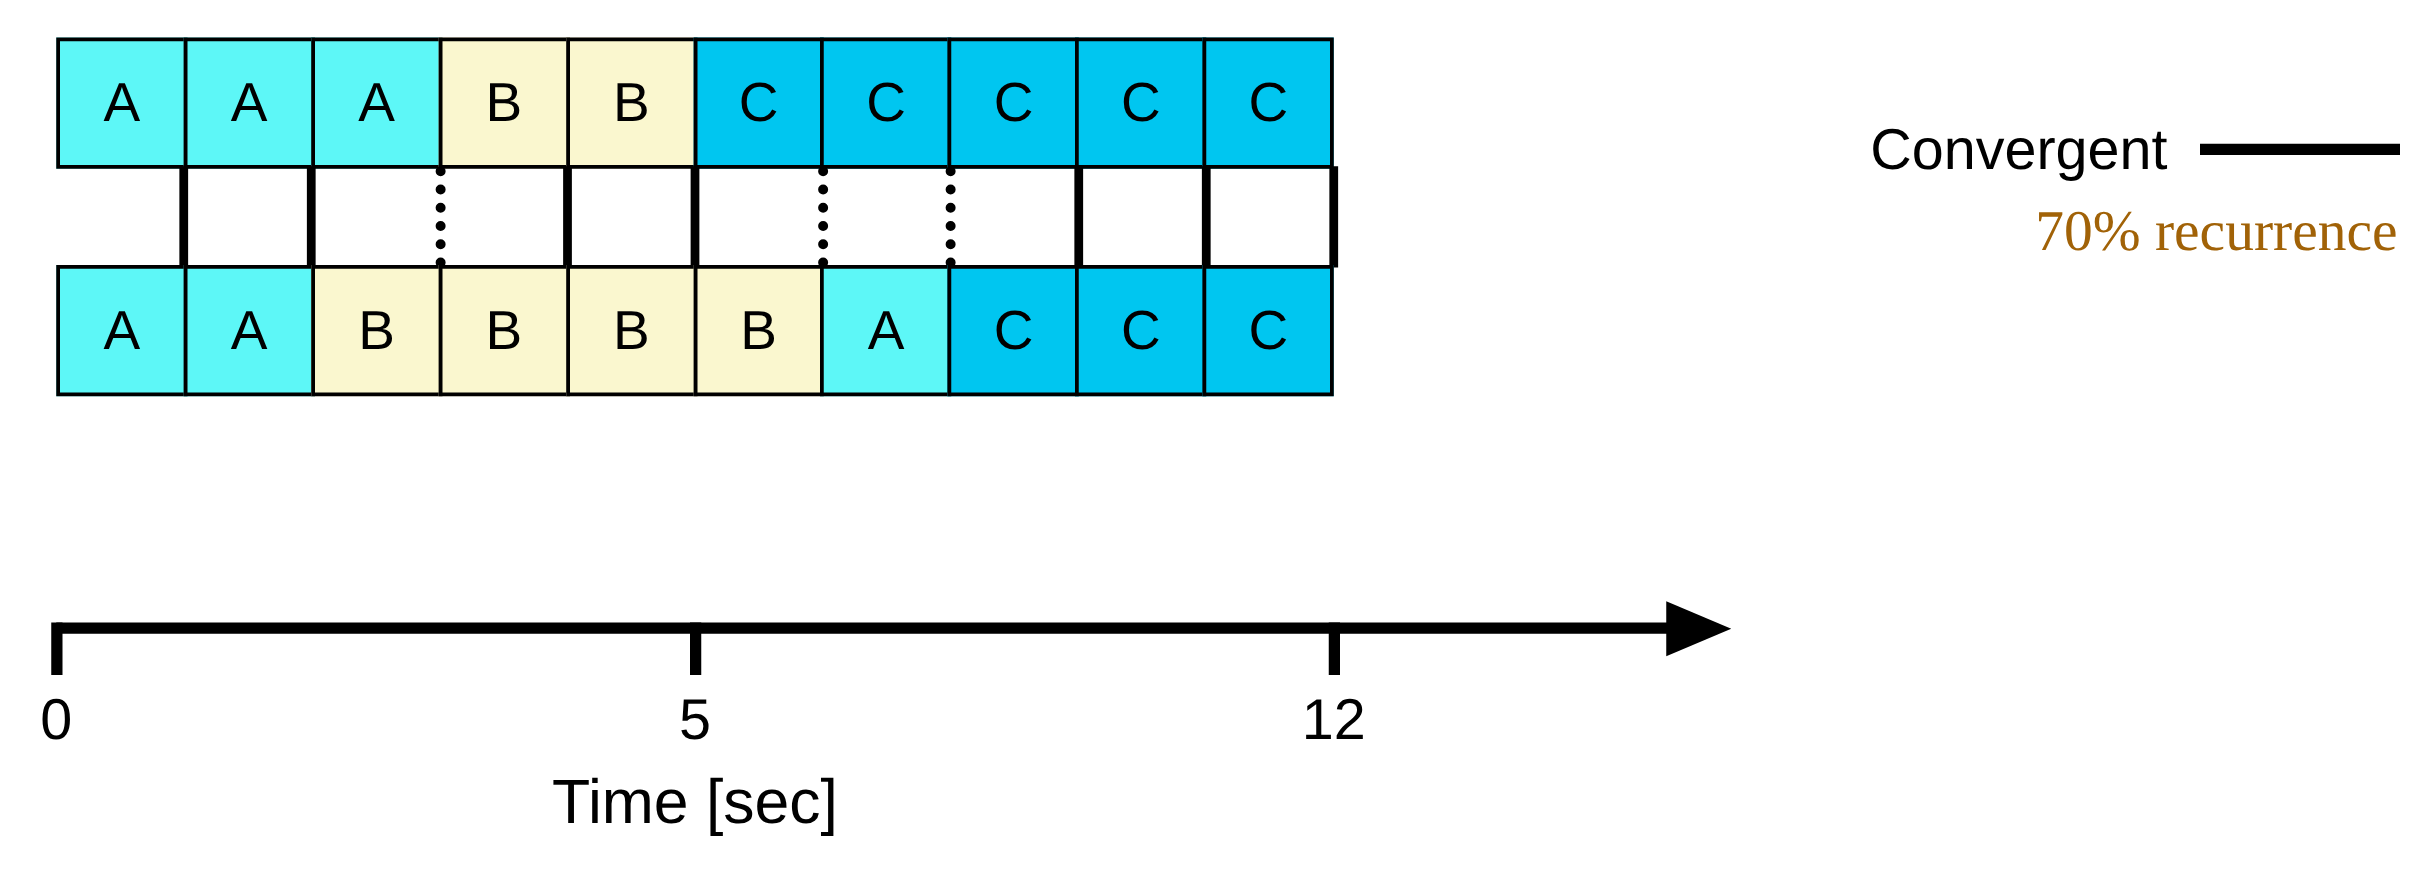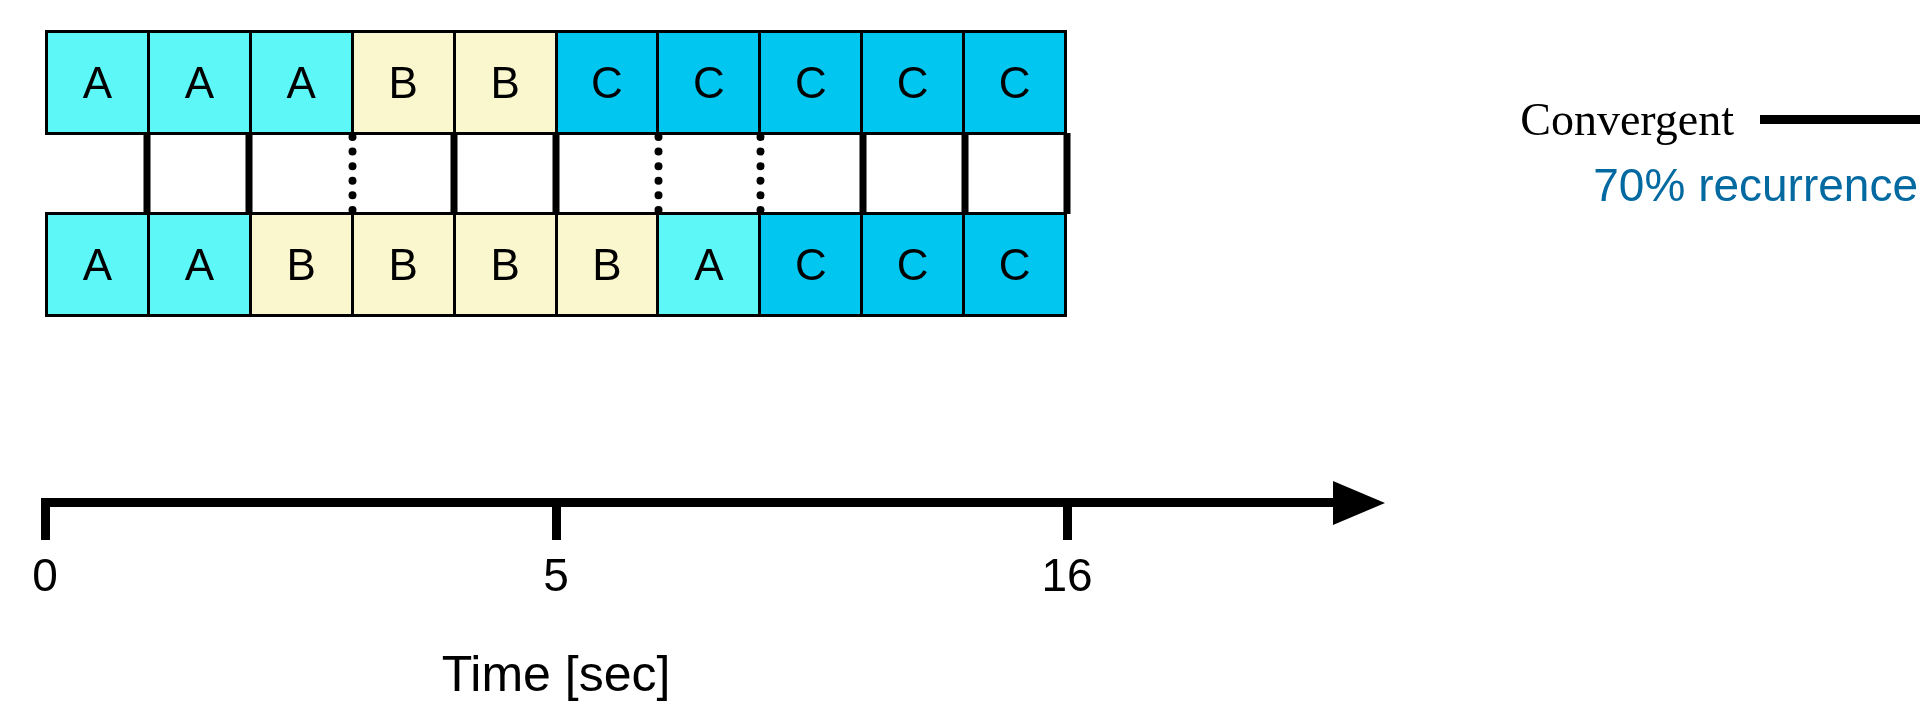--- a/index.html
+++ b/index.html
@@ -42,32 +42,32 @@
   }
 
   
   #legend{position:absolute;left:1390px;top:88px;width:530px;}
   .legend-row{
     display:flex;align-items:center;justify-content:flex-end;
     height:62px;
   }
   .legend-label{
     font-size:46px;color:#000000;white-space:nowrap;
-    font-family:Liberation Serif, serif;
+    font-family:Liberation Sans, sans-serif;
   }
   .legend-swatch{width:160px;margin-left:26px;display:flex;align-items:center;}
   .swatch-solid{width:160px;height:9px;background:#000000;}
   .swatch-dotted{
     width:160px;height:0;
     border-top:11px dotted #000000;
   }
   #legend-note{
-    text-align:right;font-size:46px;color:#0369a1;white-space:nowrap;
+    text-align:right;font-size:46px;color:#a16207;white-space:nowrap;
     padding-right:2px;margin-top:8px;
-    font-family:Liberation Sans, sans-serif;
+    font-family:Liberation Serif, serif;
   }
 
   
   #axis{position:absolute;left:45px;top:498px;width:1330px;height:1px;}
   #axis-line{position:absolute;left:0;top:0;width:1295px;height:9px;background:#000000;}
   #axis-arrow{
     position:absolute;left:1288px;top:-17px;width:0;height:0;
     border-top:22px solid transparent;
     border-bottom:22px solid transparent;
     border-left:52px solid #000000;
@@ -75,21 +75,20 @@
   .tick{position:absolute;top:0;width:9px;height:42px;background:#000000;}
   .tick-label{
     position:absolute;top:50px;font-size:46px;color:#000000;
     text-align:center;width:120px;margin-left:-60px;
     font-family:"Liberation Sans", sans-serif;
   }
   #axis-title{
     position:absolute;left:45px;top:612px;width:1022px;
     text-align:center;font-size:50px;color:#000000;
     font-family:"Liberation Sans", sans-serif;
-    margin-top:33px;
   }
 </style>
 </head>
 <body>
 
 <div id="stage">
 
   <div class="row" id="row-top">
       <div class="cell state-A">A</div>
       <div class="cell state-A">A</div>
@@ -140,18 +139,18 @@
   </div>
 
   <div id="axis">
     <div id="axis-line"></div>
     <div id="axis-arrow"></div>
   <div class="tick" style="left: -4px;"></div>
       <div class="tick-label" style="left: 0px;">0</div>
       <div class="tick" style="left: 507px;"></div>
       <div class="tick-label" style="left: 511px;">5</div>
       <div class="tick" style="left: 1018px;"></div>
-      <div class="tick-label" style="left: 1022px;">16</div>
+      <div class="tick-label" style="left: 1022px;">12</div>
     </div>
 
   <div id="axis-title">Time [sec]</div>
 
 </div>
 
 </body></html>

